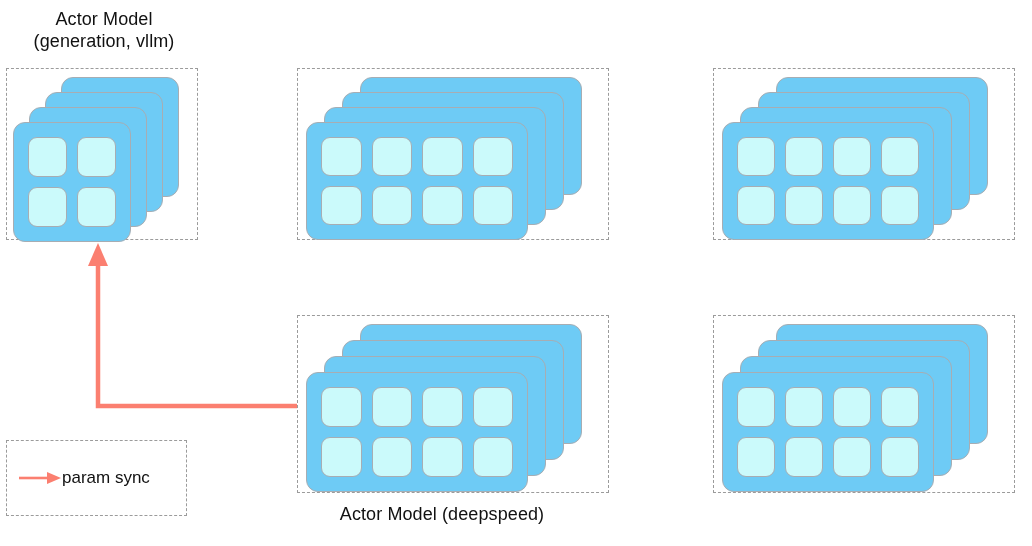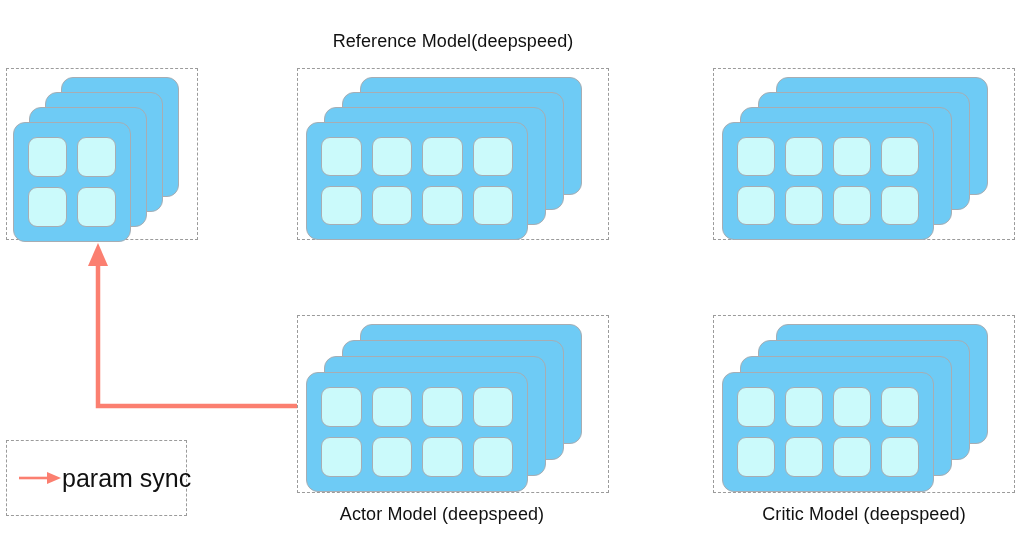--- a/index.html
+++ b/index.html
@@ -95,45 +95,46 @@
     position: absolute;
     left: 10px;
     top: 50%;
     transform: translateY(-50%);
   }
   .legend-label {
     position: absolute;
     left: 55px;
     top: 50%;
     transform: translateY(-50%);
-    font-size: 25px;
+    font-size: 17px;
     color: #111111;
     white-space: nowrap;
   }
 </style>
 </head>
 <body>
 
 <div class="canvas">
 
+  <div class="title" style="left:4px; top:8px; width:200px;">Actor Model
+(generation, vllm)</div>
   <div class="group" style="left:6px; top:68px; width:192px; height:172px;">
     <div class="stack" style="left:0; top:0; width:192px; height:172px;">
       <div class="card" style="left:54px; top:8px;  width:118px; height:120px;"></div>
       <div class="card" style="left:38px; top:23px; width:118px; height:120px;"></div>
       <div class="card" style="left:22px; top:38px; width:118px; height:120px;"></div>
       <div class="card front g2x2" style="left:6px; top:53px; width:118px; height:120px;">
         <div class="cell"></div>
         <div class="cell"></div>
         <div class="cell"></div>
         <div class="cell"></div>
       </div>
     </div>
   </div>
 
-  <div class="title" style="left:297px; top:30px; width:312px;">Reference Model(deepspeed)</div>
   <div class="group" style="left:297px; top:68px; width:312px; height:172px;">
     <div class="stack" style="left:0; top:0; width:312px; height:172px;">
       <div class="card" style="left:62px; top:8px;  width:222px; height:118px;"></div>
       <div class="card" style="left:44px; top:23px; width:222px; height:118px;"></div>
       <div class="card" style="left:26px; top:38px; width:222px; height:118px;"></div>
       <div class="card front g4x2" style="left:8px; top:53px; width:222px; height:118px;">
         <div class="cell"></div>
         <div class="cell"></div>
         <div class="cell"></div>
         <div class="cell"></div>
@@ -192,21 +193,20 @@
         <div class="cell"></div>
         <div class="cell"></div>
         <div class="cell"></div>
         <div class="cell"></div>
         <div class="cell"></div>
         <div class="cell"></div>
         <div class="cell"></div>
       </div>
     </div>
   </div>
-  <div class="title" style="left:713px; top:503px; width:302px;">Critic Model (deepspeed)</div>
 
   <svg class="connector" viewBox="0 0 1032 546" width="1032" height="546">
     <path d="M 297 406 L 98 406 L 98 262" fill="none" stroke="#FB7F70" stroke-width="4.5" stroke-linecap="butt" stroke-linejoin="miter"></path>
     <polygon points="98,243 108,266 88,266" fill="#FB7F70"></polygon>
   </svg>
 
   <div class="legend" style="left:6px; top:440px; width:181px; height:76px;">
     <svg class="legend-arrow" width="48" height="18" viewBox="0 0 48 18">
       <line x1="2" y1="9" x2="33" y2="9" stroke="#FB7F70" stroke-width="2.6"></line>
       <polygon points="44,9 30,3 30,15" fill="#FB7F70"></polygon>

